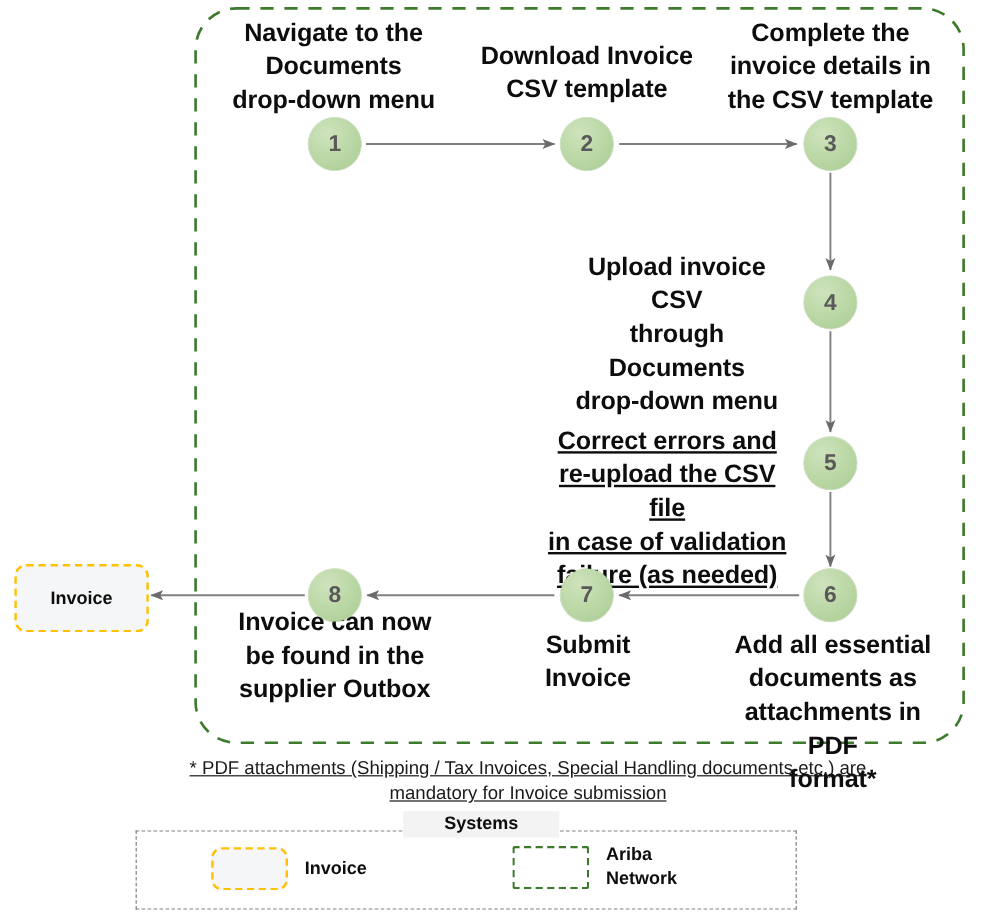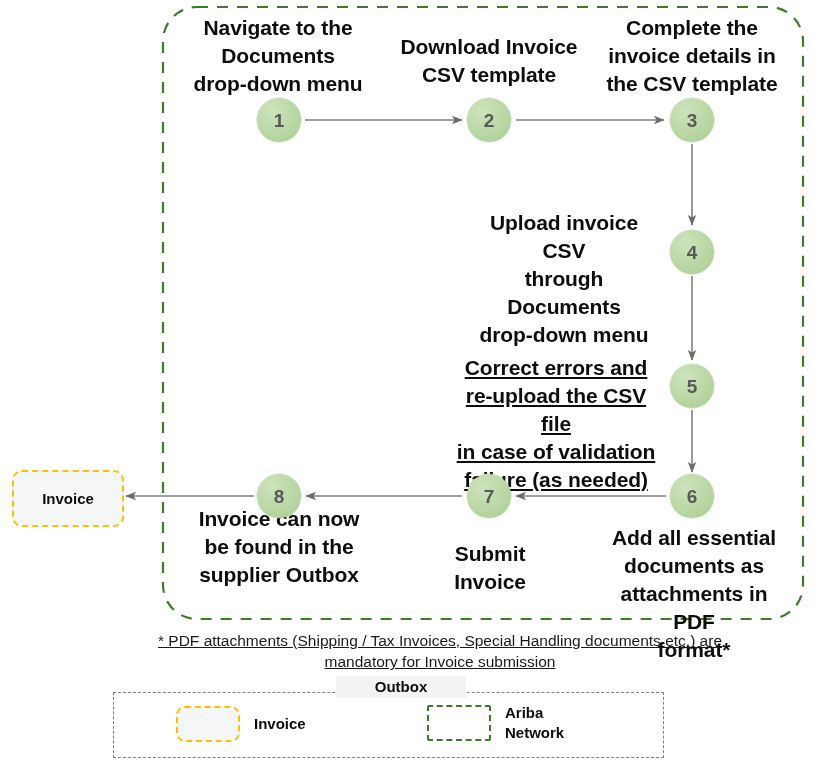--- a/index.html
+++ b/index.html
@@ -177,40 +177,40 @@
 
     <line x1="254" y1="496" x2="126" y2="496" stroke="#808080" stroke-width="1.6" marker-end="url(#arrowhead)"></line>
   </svg>
 
   <div class="step-caption" style="left:188px; top:14px; width:180px;">Navigate to the<br>Documents<br>drop-down menu</div>
   <div class="step-caption" style="left:398px; top:33px; width:182px;">Download Invoice<br>CSV template</div>
   <div class="step-caption" style="left:597px; top:14px; width:190px;">Complete the<br>invoice details in<br>the CSV template</div>
   <div class="step-caption" style="left:468px; top:209px; width:192px;">Upload invoice CSV<br>through Documents<br>drop-down menu</div>
   <div class="step-caption" style="left:452px; top:354px; width:208px;text-decoration:underline;">Correct errors and<br>re-upload the CSV file<br>in case of validation<br>failure (as needed)</div>
   <div class="step-caption" style="left:600px; top:524px; width:188px;">Add all essential<br>documents as<br>attachments in PDF<br>format*</div>
-  <div class="step-caption" style="left:424px; top:524px; width:132px;margin-top:16px;">Submit<br>Invoice</div>
+  <div class="step-caption" style="left:424px; top:524px; width:132px;">Submit<br>Invoice</div>
   <div class="step-caption" style="left:192px; top:505px; width:174px;">Invoice can now<br>be found in the<br>supplier Outbox</div>
 
   <div class="step-node" style="left:257px; top:98px;">1</div>
   <div class="step-node" style="left:467px; top:98px;">2</div>
   <div class="step-node" style="left:670px; top:98px;">3</div>
   <div class="step-node" style="left:670px; top:230px;">4</div>
   <div class="step-node" style="left:670px; top:364px;">5</div>
   <div class="step-node" style="left:670px; top:474px;">6</div>
   <div class="step-node" style="left:467px; top:474px;">7</div>
   <div class="step-node" style="left:257px; top:474px;">8</div>
 
 
   <div id="invoice-artifact">
     <span>Invoice</span>
   </div>
 
   <div id="footnote">* PDF attachments (Shipping / Tax Invoices, Special Handling documents etc.) are mandatory for Invoice submission</div>
 
-  <div id="legend-title">Outbox</div>
+  <div id="legend-title">Systems</div>
 
   <div id="legend">
     <div class="legend-entry" style="left:62px; top:13px;">
       <span class="legend-swatch sherlock"></span>
       <span class="legend-label">Invoice</span>
     </div>
     <div class="legend-entry" style="left:313px; top:10px;">
       <span class="legend-swatch ariba"></span>
       <span class="legend-label">Ariba<br>Network</span>
     </div>

